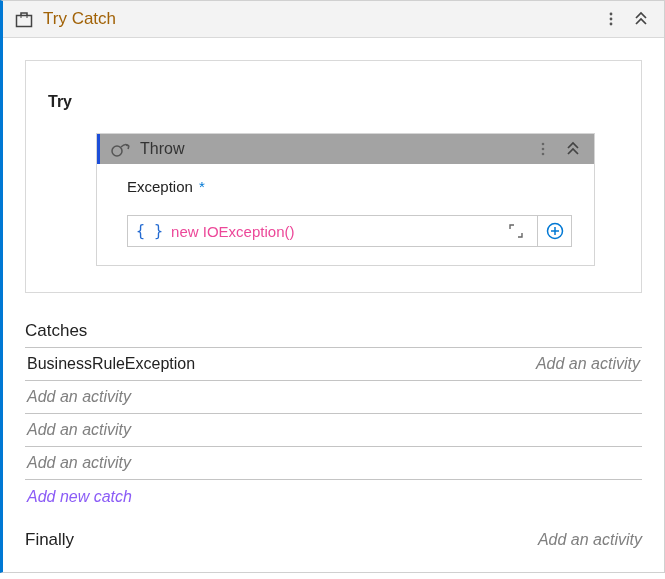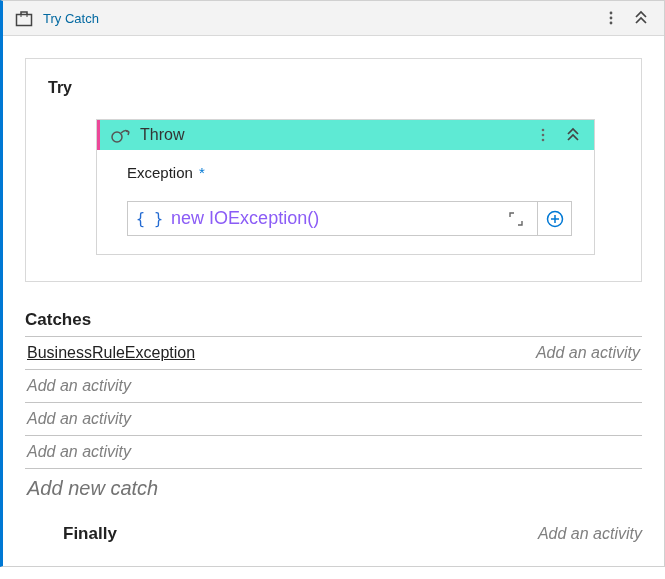--- a/index.html
+++ b/index.html
@@ -19,53 +19,53 @@
   }
   .title-bar {
     background: #f3f3f3;
     border-bottom: 1px solid #d9d9d9;
     display: flex;
     align-items: center;
     padding: 8px 10px 8px 8px;
   }
   .title-bar .title {
     flex: 1;
-    font-size: 13px;
-    color: #0369a1;
+    font-size: 17px;
+    color: #a16207;
     padding-left: 6px;
   }
   .icon-box {
     width: 26px;
     display: flex;
     align-items: center;
     justify-content: center;
     color: #555;
   }
   .more-vert { cursor: pointer; }
   .chevrons { cursor: pointer; margin-left: 4px; }
   .body-area { padding: 22px 22px 4px 22px; }
 
   .panel {
     border: 1px solid #d9d9d9;
-    padding: 20px 22px 16px 22px;
+    padding: 32px 22px 16px 22px;
     margin-bottom: 28px;
   }
   .panel-label {
     font-weight: 700;
     font-size: 16px;
     margin-bottom: 22px;
   }
 
   .inner-activity {
     margin: 0 24px 10px 48px;
     border: 1px solid #d5d5d5;
   }
   .inner-activity .ia-header {
-    background: #5eead4;
-    border-left: 3px solid #ec4899;
+    background: #a3a3a3;
+    border-left: 3px solid #1d4ed8;
     display: flex;
     align-items: center;
     padding: 6px 8px;
   }
   .ia-header .ia-title {
     flex: 1;
     font-size: 16px;
     padding-left: 6px;
     color: #333;
   }
@@ -90,74 +90,74 @@
     padding: 6px 8px;
   }
   .expr-input .braces {
     color: #236ad1;
     font-family: Consolas, monospace;
     font-size: 15px;
     margin-right: 8px;
   }
   .expr-input .expr-text {
     flex: 1;
-    font-size: 18px;
-    color: #8b5cf6;
+    font-size: 15px;
+    color: #ec4899;
   }
   .expand-icon {
     width: 26px;
     display: flex;
     align-items: center;
     justify-content: center;
     color: #666;
   }
   .plus-circle {
     width: 34px;
     border: 1px solid #c9c9c9;
     border-left: none;
     display: flex;
     align-items: center;
     justify-content: center;
     color: #0078d4;
     cursor: pointer;
   }
 
   .section-heading {
-    font-weight: 700;
+    font-weight: 400;
     font-size: 17px;
     border-bottom: 1px solid #c4c4c4;
     padding-bottom: 6px;
     margin-top: 6px;
   }
   .catch-row {
     display: flex;
     align-items: center;
     padding: 7px 2px;
     border-bottom: 1px solid #c4c4c4;
     font-size: 16px;
   }
-  .catch-row .ctype { flex: 1; color: #222; text-decoration: underline; }
+  .catch-row .ctype { flex: 1; color: #222; }
   .catch-row .addact {
     color: #808080;
     font-style: italic;
     font-size: 16px;
   }
   .add-new-row {
     padding: 8px 2px 10px 2px;
-    color: #737373;
+    color: #8b5cf6;
     font-style: italic;
-    font-size: 20px;
+    font-size: 16px;
   }
   .finally-row {
     display: flex;
     align-items: center;
     padding-top: 14px;
     font-size: 17px;
   }
-  .finally-row .flabel { flex: 1; font-weight: 700; margin-left: 38px; }
+  .finally-row .flabel { flex: 1; font-weight: 400; }
   .finally-row .addact {
     color: #808080;
     font-style: italic;
     font-size: 16px;
   }
 
   svg { display: block; }
 </style>
 </head>
 <body>

